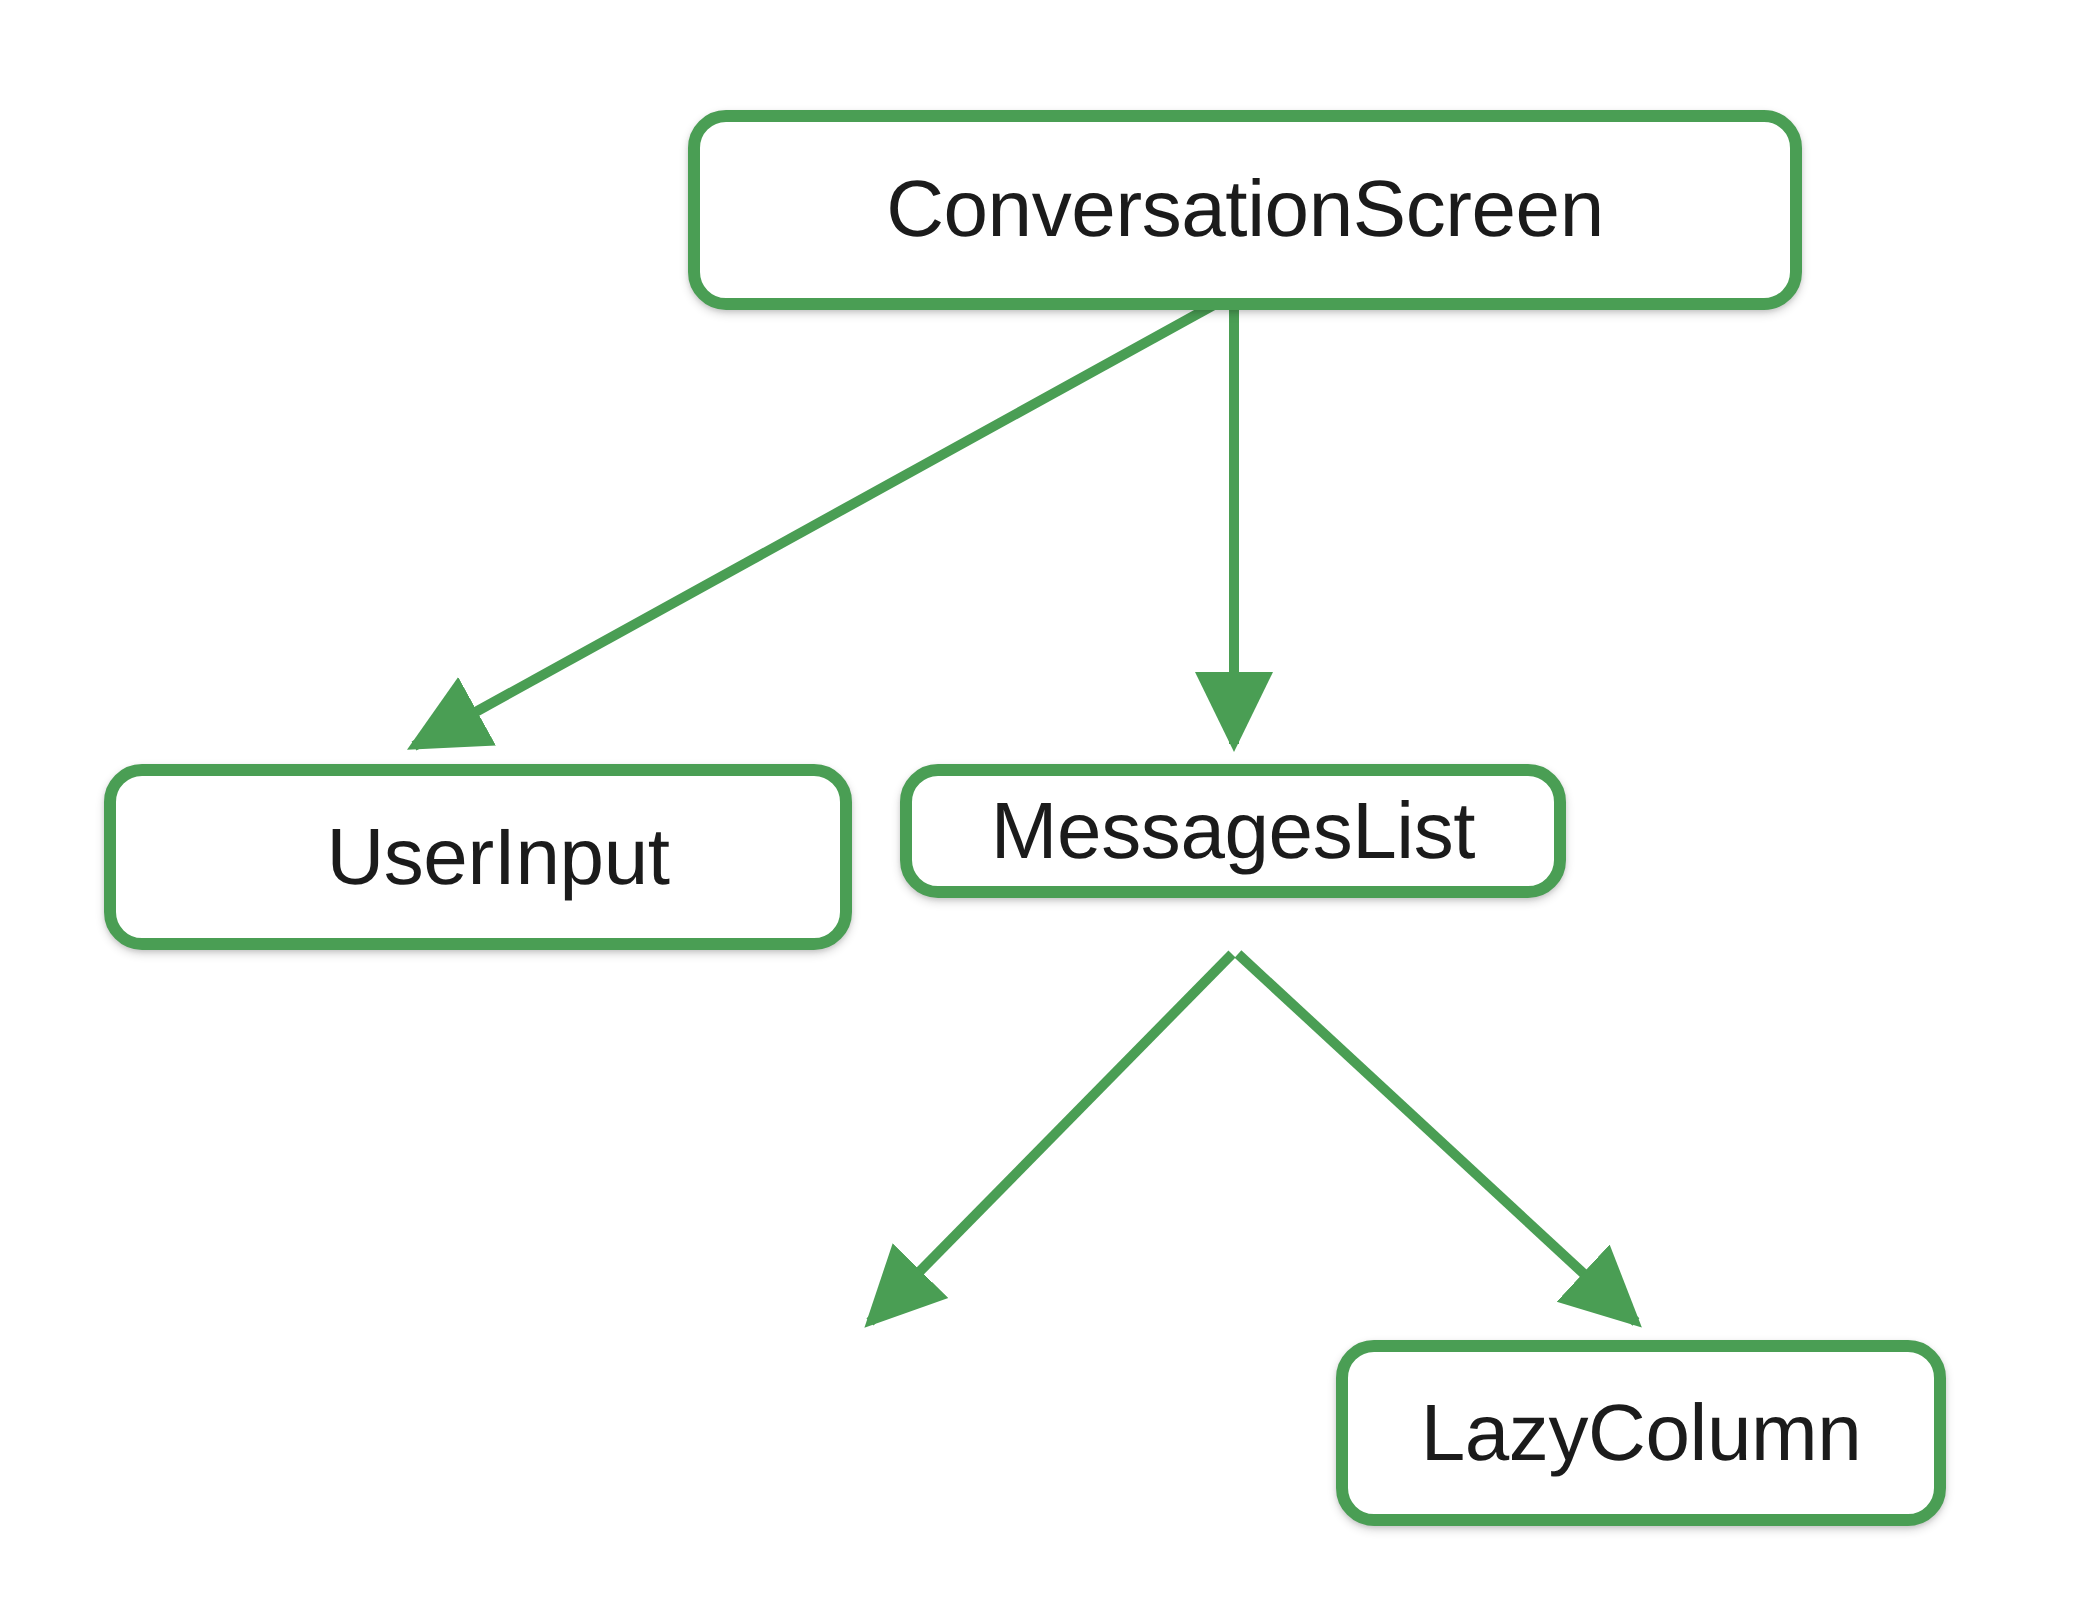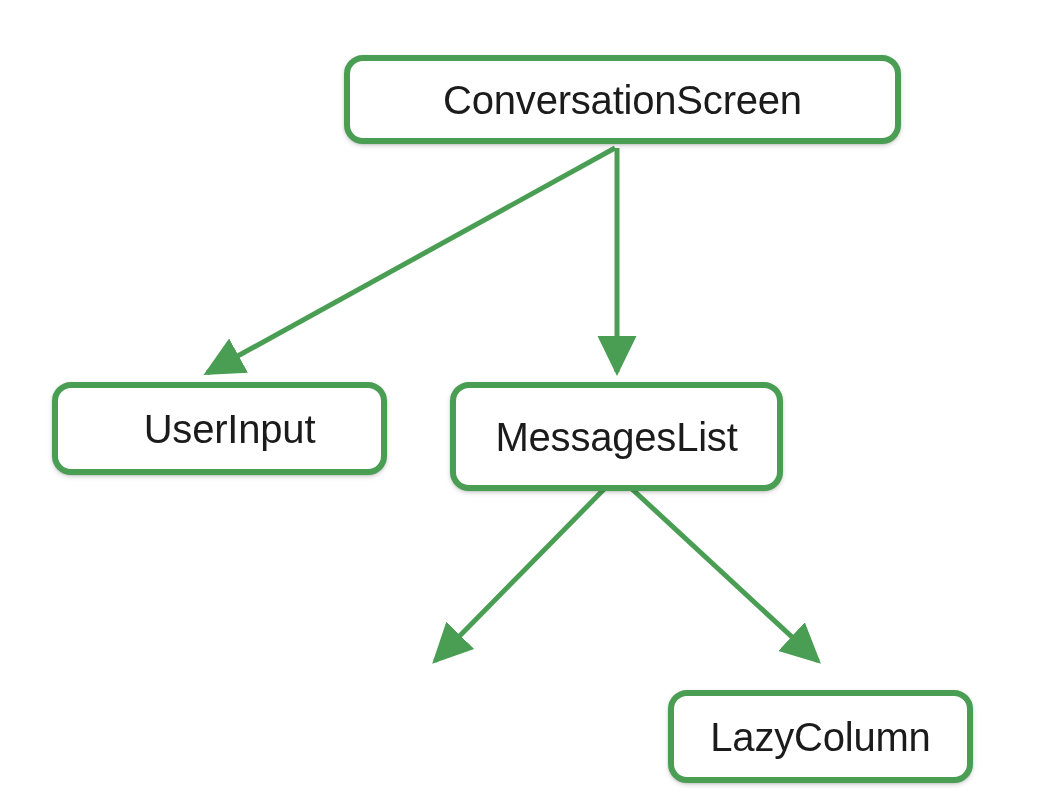--- a/index.html
+++ b/index.html
@@ -42,25 +42,25 @@
   .node-label {
     font-family: "Liberation Sans", sans-serif;
     font-size: 40px;
     line-height: 1;
     color: #1b1b1b;
     letter-spacing: -0.2px;
     white-space: nowrap;
   }
 
   
-  #node-conversationscreen { left: 344px; top: 55px;  width: 557px; height: 89px; }
-  #node-userinput          { left: 52px;  top: 382px; width: 335px; height: 93px; padding-left: 20px; }
-  #node-messageslist       { left: 450px; top: 382px; width: 333px; height: 109px; }
+  #node-conversationscreen { left: 344px; top: 55px;  width: 557px; height: 100px; }
+  #node-userinput          { left: 52px;  top: 382px; width: 374px; height: 93px; padding-left: 20px; }
+  #node-messageslist       { left: 450px; top: 382px; width: 333px; height: 67px; }
   #node-button             { left: 245px; top: 670px; width: 333px; height: 93px; }
-  #node-lazycolumn         { left: 668px; top: 690px; width: 305px; height: 93px; }
+  #node-lazycolumn         { left: 668px; top: 670px; width: 305px; height: 93px; }
 </style>
 </head>
 <body>
 
 <div id="diagram-canvas">
 
   <svg id="edge-layer" viewBox="0 0 1040 802" width="1040" height="802" aria-hidden="true">
     <defs>
       <marker id="arrowhead" markerWidth="9" markerHeight="9" refX="7.2" refY="4.5" orient="auto" markerUnits="strokeWidth">
         <path d="M 0 0.6 L 8 4.5 L 0 8.4 z" fill="#4a9e54"></path>

